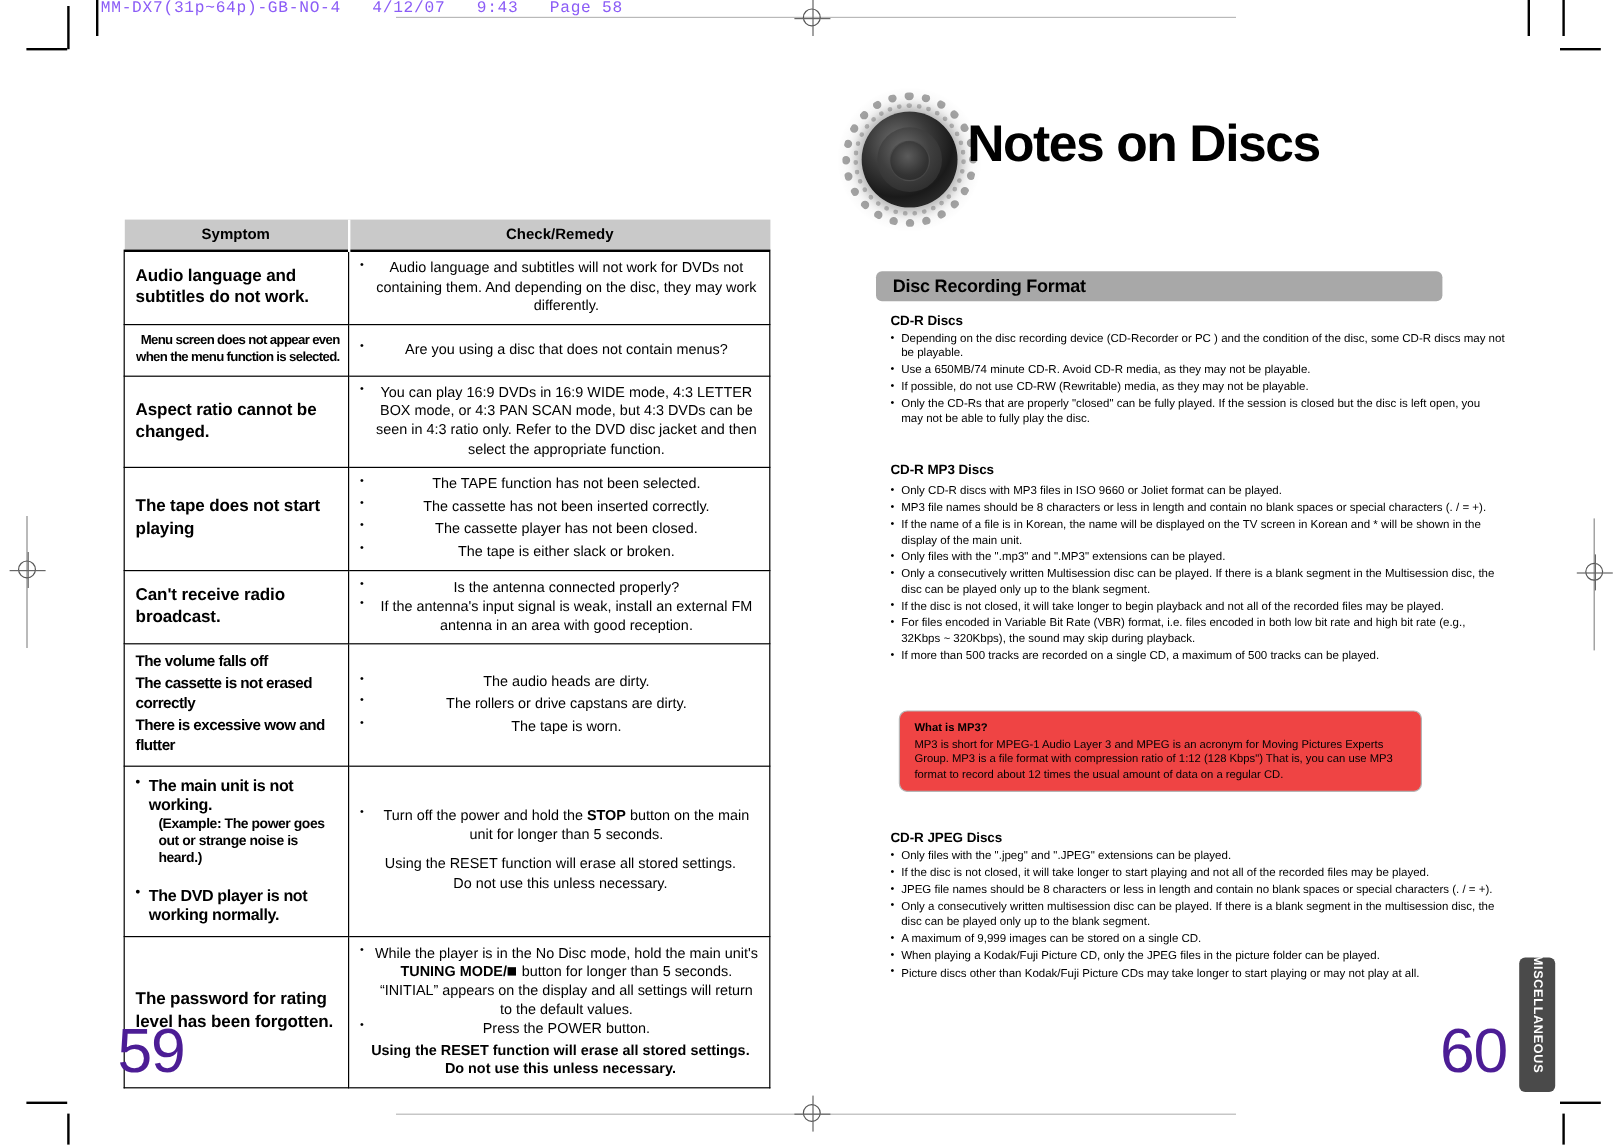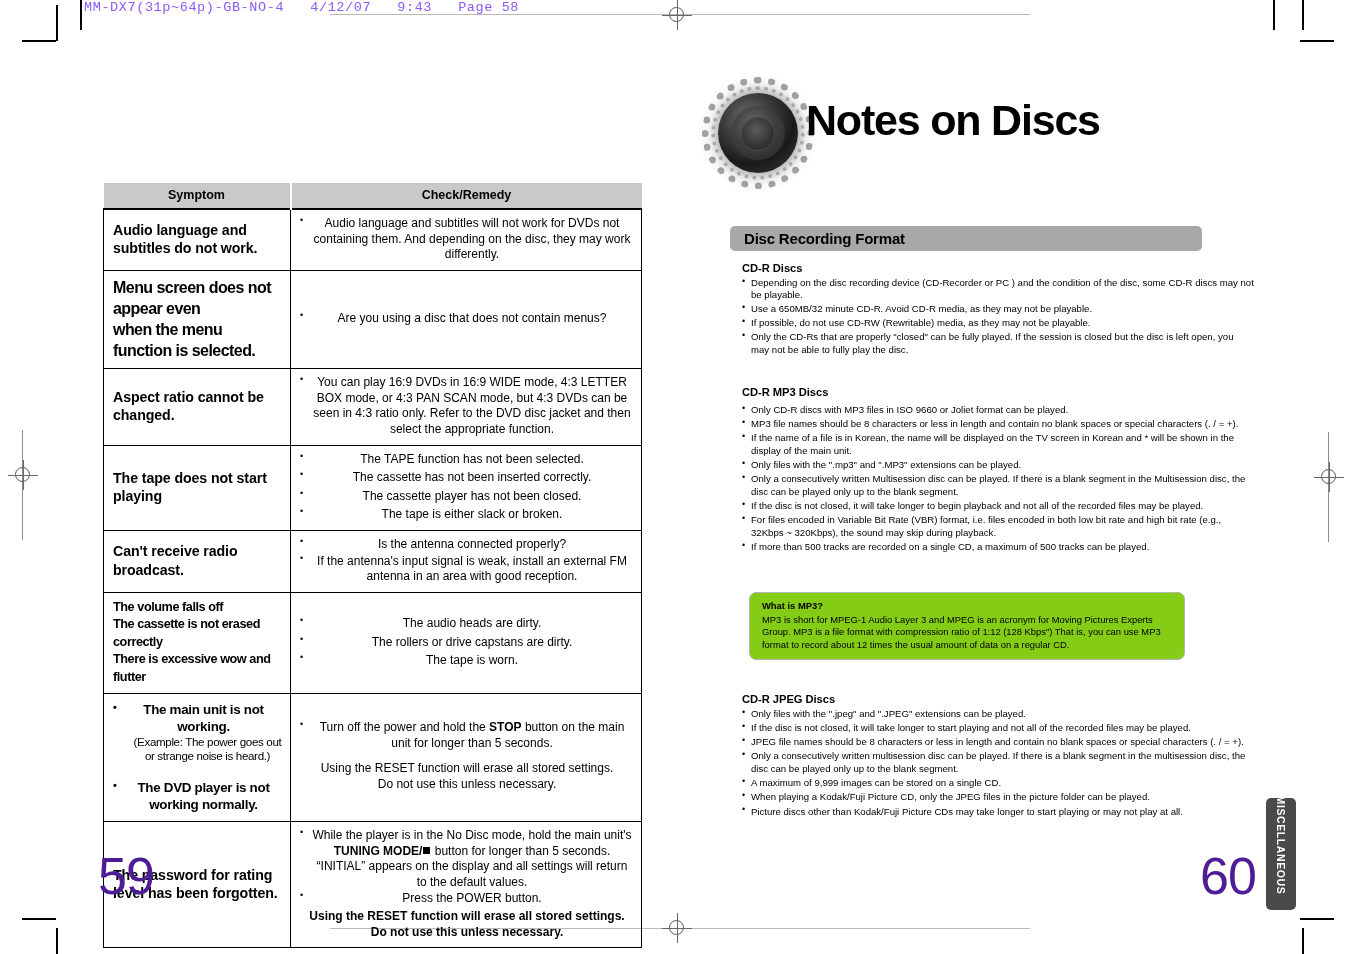--- a/index.html
+++ b/index.html
@@ -58,23 +58,24 @@
   }
   table.trouble tr.first td{border-top:2.2px solid #000;}
   td.sym{
     font-weight:bold;
     font-size:14.2px;
     line-height:1.30;
     letter-spacing:-0.1px;
     padding-left:8px;
   }
   td.sym.cond{
-    font-size:16px;
+    font-size:11px;
     letter-spacing:-0.55px;
     line-height:1.32;
+    text-align:right;
   }
   td.sym.cond3{
     font-size:12.7px;
     letter-spacing:-0.45px;
     line-height:1.38;
   }
   td.rem{
     font-size:12px;
     line-height:1.30;
     text-align:center;
@@ -88,23 +89,23 @@
     content:"\2022";position:absolute;left:0;top:-1px;font-size:9px;
   }
   ul.b li.tight{margin-bottom:1px;}
   .plain{margin-top:9px;}
   .plain div{margin-bottom:1px;}
   b.sb{font-weight:bold;}
   .sq{display:inline-block;width:7px;height:7px;background:#000;vertical-align:middle;margin:0 1px 2px 1px;}
 
   
   ul.symb{margin:0;padding:0;list-style:none;}
-  ul.symb > li{position:relative;padding-left:11px;font-size:13.4px;font-weight:bold;line-height:1.22;letter-spacing:-0.3px;text-align:center;}
+  ul.symb > li{position:relative;padding-left:11px;font-size:13.4px;font-weight:bold;line-height:1.22;letter-spacing:-0.3px;}
   ul.symb > li:before{content:"\2022";position:absolute;left:0;top:-1px;font-size:11px;}
-  ul.symb .sub{font-size:11.6px;font-weight:normal;letter-spacing:-0.35px;line-height:1.22;padding-left:8px;display:block;margin-top:0px;}
+  ul.symb .sub{font-size:11.6px;font-weight:bold;letter-spacing:-0.35px;line-height:1.22;padding-left:8px;display:block;margin-top:0px;}
   ul.symb > li + li{margin-top:17px;}
 
   .pagenum{
     position:absolute;
     font-size:52px;color:#4c1d95;font-weight:normal;
     letter-spacing:-1px;
     font-family:"Liberation Sans",sans-serif;
   }
   .pagenum.l{left:98px;top:846px;}
   .pagenum.r{left:1200px;top:846px;}
@@ -158,21 +159,21 @@
   }
 
   .rp-block{position:absolute;left:742px;width:512px;}
   .rp-h{font-size:11.2px;font-weight:bold;margin:0 0 3px 0;letter-spacing:-0.05px;}
   ul.rb{margin:0;padding:0;list-style:none;font-size:9.6px;line-height:1.30;}
   ul.rb li{position:relative;padding-left:9px;margin-bottom:1.5px;}
   ul.rb li:before{content:"\2022";position:absolute;left:0;top:-1.2px;font-size:9px;}
 
   .mp3box{
     position:absolute;left:749px;top:592px;width:436px;
-    background:#84cc16;border:1px solid #b5b5b5;border-radius:7px;
+    background:#ef4444;border:1px solid #b5b5b5;border-radius:7px;
     padding:7px 10px 8px 12px;
     font-size:9.4px;line-height:1.33;box-sizing:border-box;
   }
   .mp3box .t{font-weight:bold;margin-bottom:1px;}
 
   .sidetab{
     position:absolute;left:1266px;top:798px;width:30px;height:112px;
     background:#4a4a4a;border-radius:5px;
   }
   .sidetab span{
@@ -374,21 +375,21 @@
 <div class="notes-title">Notes on Discs</div>
 
 <div class="section-bar">
   <span>Disc Recording Format</span>
 </div>
 
 <div class="rp-block" style="top:262px;">
   <div class="rp-h">CD-R Discs</div>
   <ul class="rb">
     <li>Depending on the disc recording device (CD-Recorder or PC ) and the condition of the disc, some CD-R discs may not be playable.</li>
-    <li>Use a 650MB/32 minute CD-R. Avoid CD-R media, as they may not be playable.</li>
+    <li>Use a 650MB/74 minute CD-R. Avoid CD-R media, as they may not be playable.</li>
     <li>If possible, do not use CD-RW (Rewritable) media, as they may not be playable.</li>
     <li>Only the CD-Rs that are properly "closed" can be fully played. If the session is closed but the disc is left open, you may not be able to fully play the disc.</li>
   </ul>
 </div>
 
 <div class="rp-block" style="top:386px;">
   <div class="rp-h" style="margin-bottom:6px;">CD-R MP3 Discs</div>
   <ul class="rb" style="line-height:1.32;">
     <li>Only CD-R discs with MP3 files in ISO 9660 or Joliet format can be played.</li>
     <li>MP3 file names should be 8 characters or less in length and contain no blank spaces or special characters (. / = +).</li>

